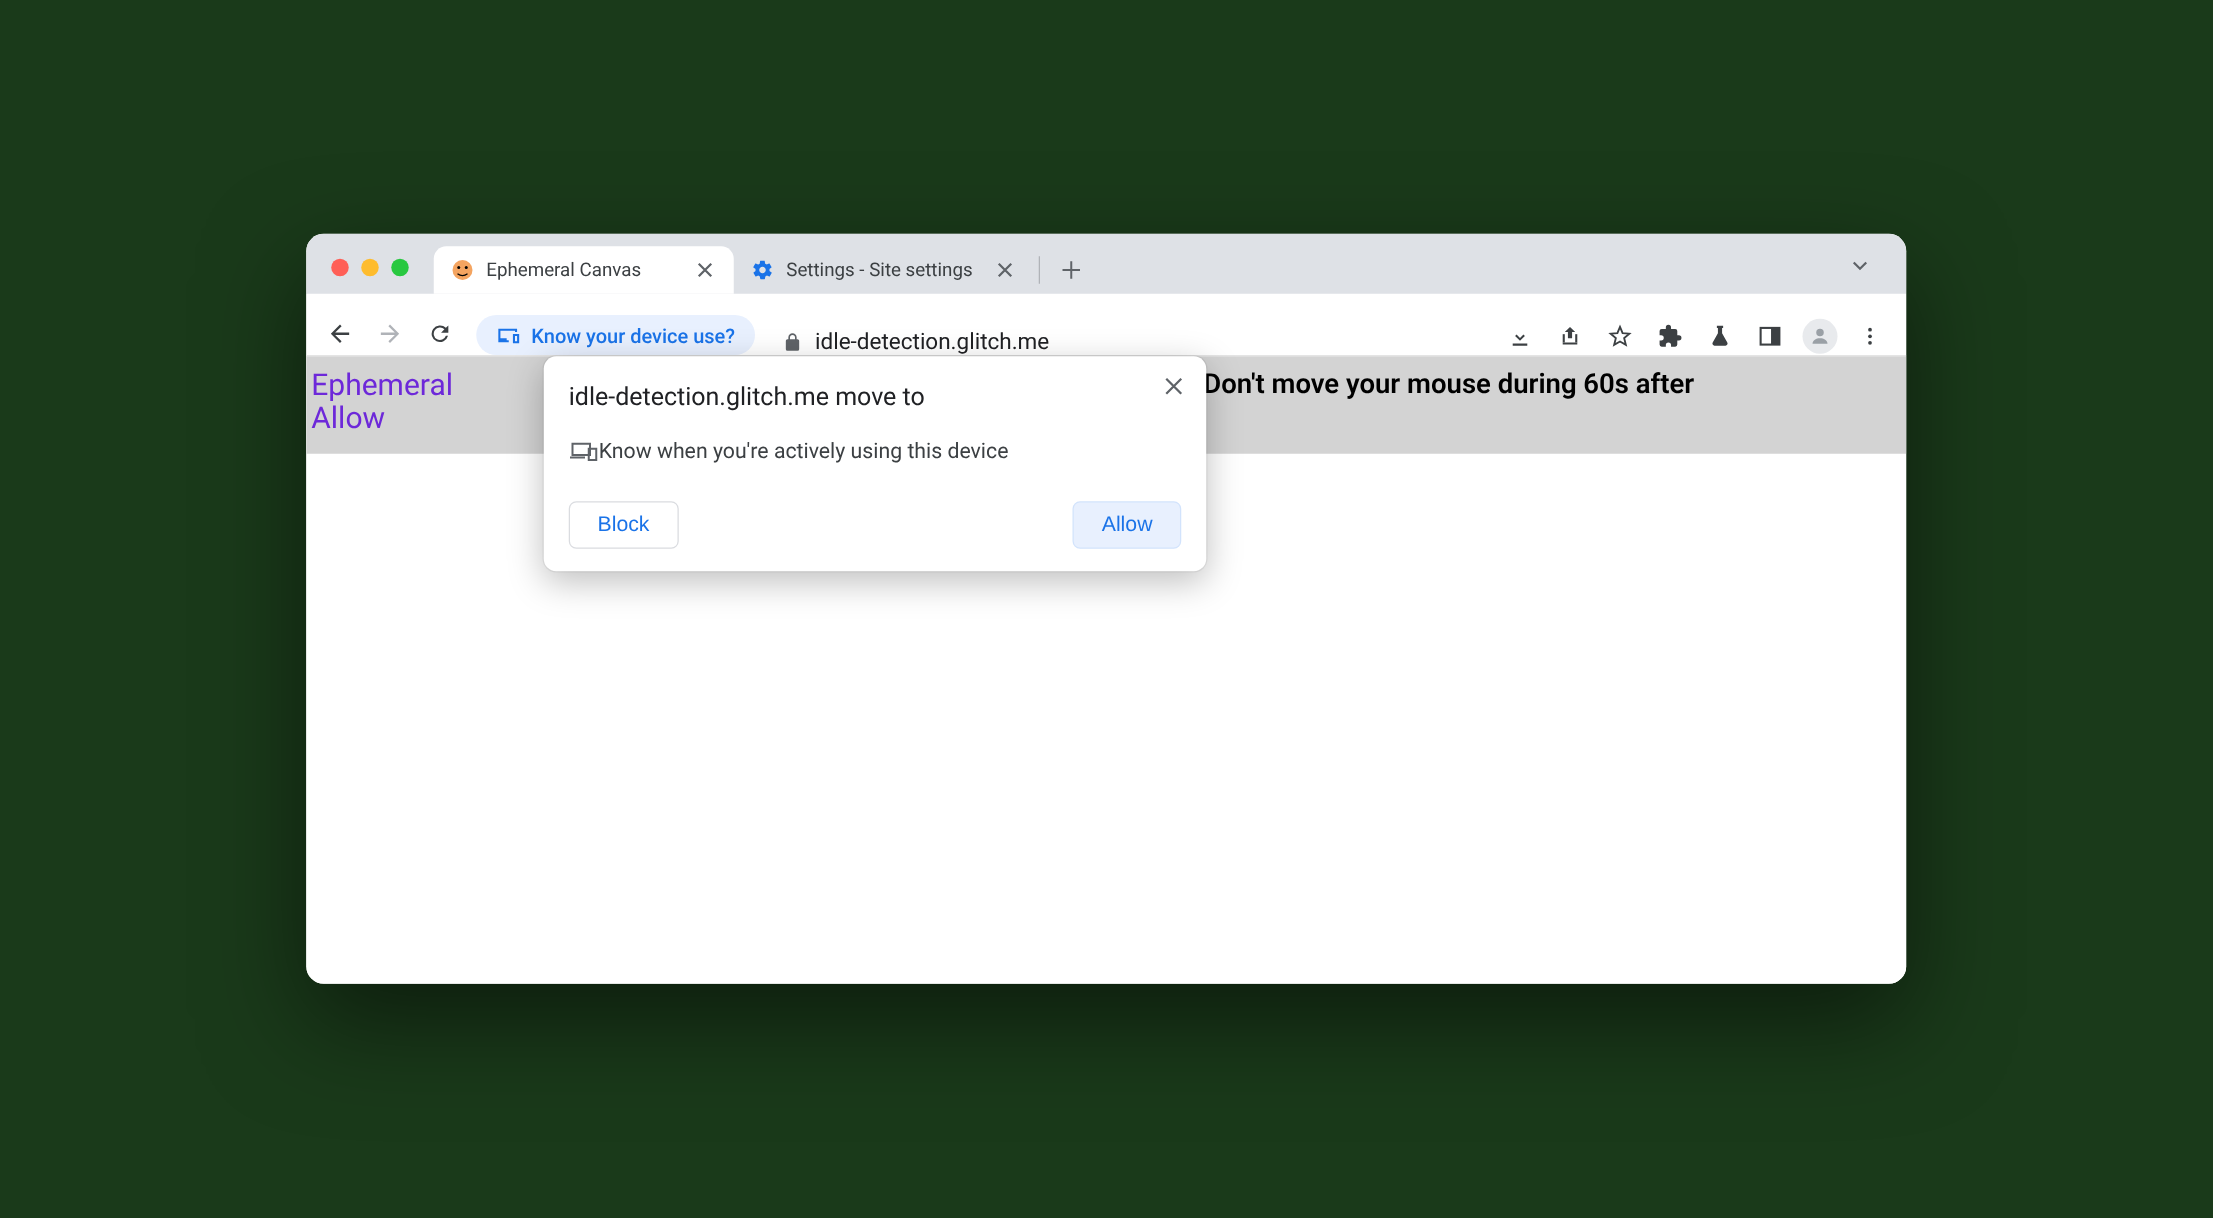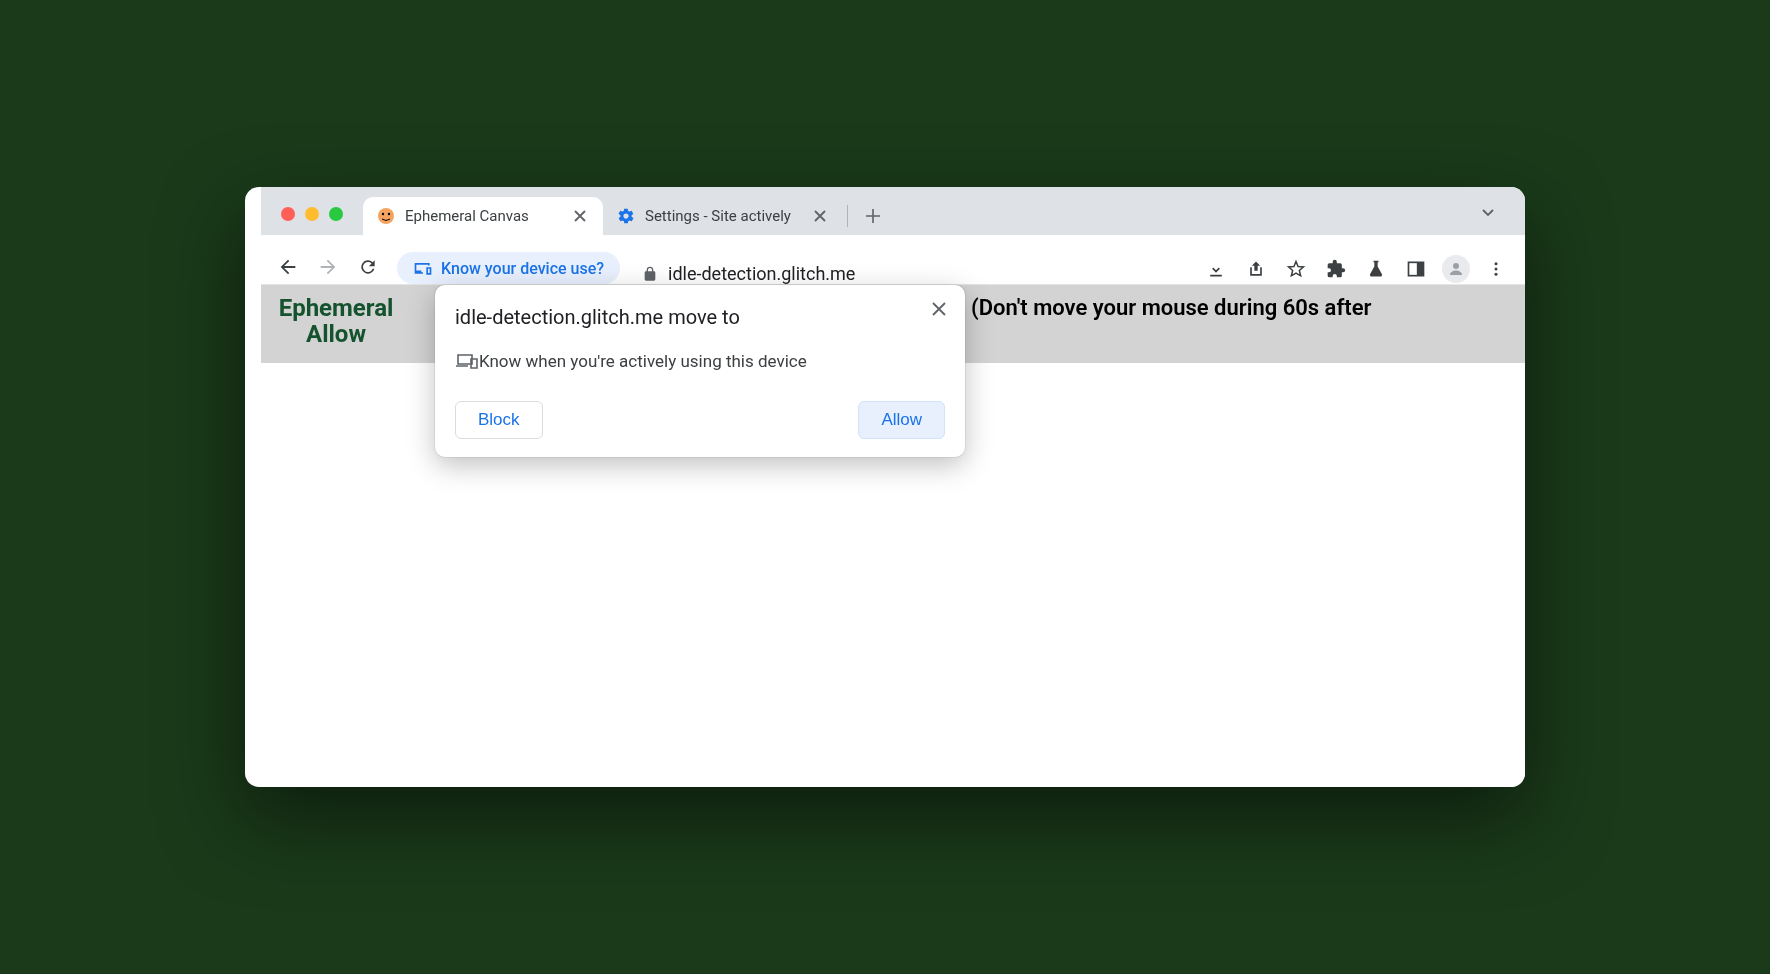--- a/index.html
+++ b/index.html
@@ -15,21 +15,20 @@
 .window-wrap {
   width: 1280px;
   height: 600px;
   background: #fff;
   border-radius: 14px;
   box-shadow: 0 30px 80px rgba(0,0,0,0.5);
   overflow: hidden;
   position: relative;
   display: flex;
   flex-direction: column;
-  padding-left: 16px;
 }
 .tabstrip {
   background: #dee1e6;
   height: 48px;
   display: flex;
   align-items: flex-end;
   padding: 0 10px;
   position: relative;
 }
 .traffic {
@@ -131,24 +130,23 @@
 .content {
   flex: 1; background: #fff; position: relative;
 }
 .banner {
   background: #d3d3d3;
   display: flex; align-items: flex-start;
   padding: 8px 0;
   min-height: 78px;
 }
 .banner-left {
-  color: #14532d; font-weight: 700; font-size: 24px;
+  color: #6d28d9; font-weight: 400; font-size: 24px;
   line-height: 1.1; padding: 2px 4px 0 4px;
   width: 150px;
-  text-align: center;
 }
 .banner-right {
   flex: 1; font-size: 22px; font-weight: 600; color: #000;
   padding-top: 2px;
 }
 .perm-popup {
   position: absolute;
   left: 190px;
   top: 98px;
   width: 530px;
@@ -213,21 +211,21 @@
               <path d="M1 1 L11 11 M11 1 L1 11" stroke="#5f6368" stroke-width="1.8"></path>
             </svg>
         </span>
       </div>
       <div class="tab">
         <span class="favicon">
           <svg width="18" height="18" viewBox="0 0 24 24">
               <path fill="#1a73e8" d="M19.4 13c0-.3.1-.7.1-1s0-.7-.1-1l2.1-1.6c.2-.1.2-.4.1-.6l-2-3.5c-.1-.2-.4-.3-.6-.2l-2.5 1c-.5-.4-1.1-.7-1.7-.9l-.4-2.6c0-.2-.2-.4-.5-.4h-4c-.2 0-.4.2-.5.4l-.4 2.6c-.6.2-1.2.6-1.7.9l-2.5-1c-.2-.1-.5 0-.6.2l-2 3.5c-.1.2-.1.5.1.6L4.6 11c0 .3-.1.7-.1 1s0 .7.1 1l-2.1 1.6c-.2.1-.2.4-.1.6l2 3.5c.1.2.4.3.6.2l2.5-1c.5.4 1.1.7 1.7.9l.4 2.6c0 .2.2.4.5.4h4c.2 0 .4-.2.5-.4l.4-2.6c.6-.2 1.2-.6 1.7-.9l2.5 1c.2.1.5 0 .6-.2l2-3.5c.1-.2.1-.5-.1-.6L19.4 13zM12 15.5c-1.9 0-3.5-1.6-3.5-3.5s1.6-3.5 3.5-3.5 3.5 1.6 3.5 3.5-1.6 3.5-3.5 3.5z"></path>
             </svg>
         </span>
-        <span class="title">Settings - Site actively</span>
+        <span class="title">Settings - Site settings</span>
         <span class="closex">
           <svg width="12" height="12" viewBox="0 0 12 12">
               <path d="M1 1 L11 11 M11 1 L1 11" stroke="#5f6368" stroke-width="1.8"></path>
             </svg>
         </span>
       </div>
       <div class="tab-sep"></div>
       <div class="newtab">
         <svg width="16" height="16" viewBox="0 0 16 16">
             <path d="M8 1 V15 M1 8 H15" stroke="#5f6368" stroke-width="1.6"></path>

